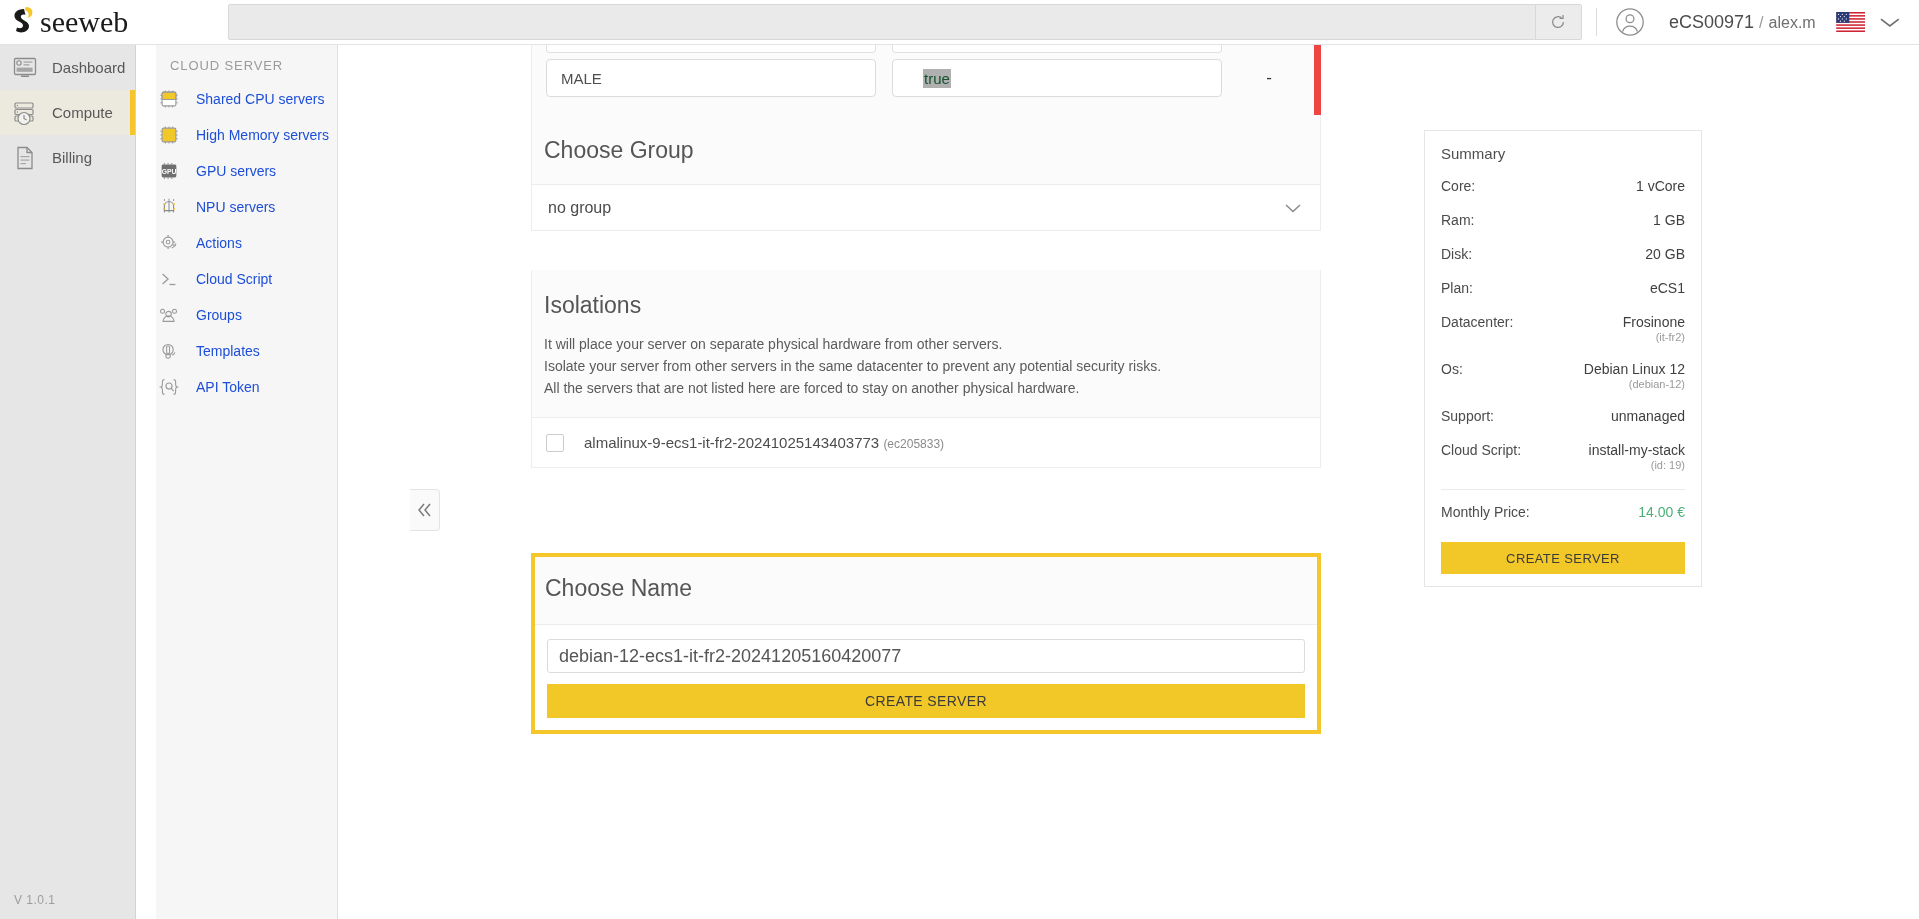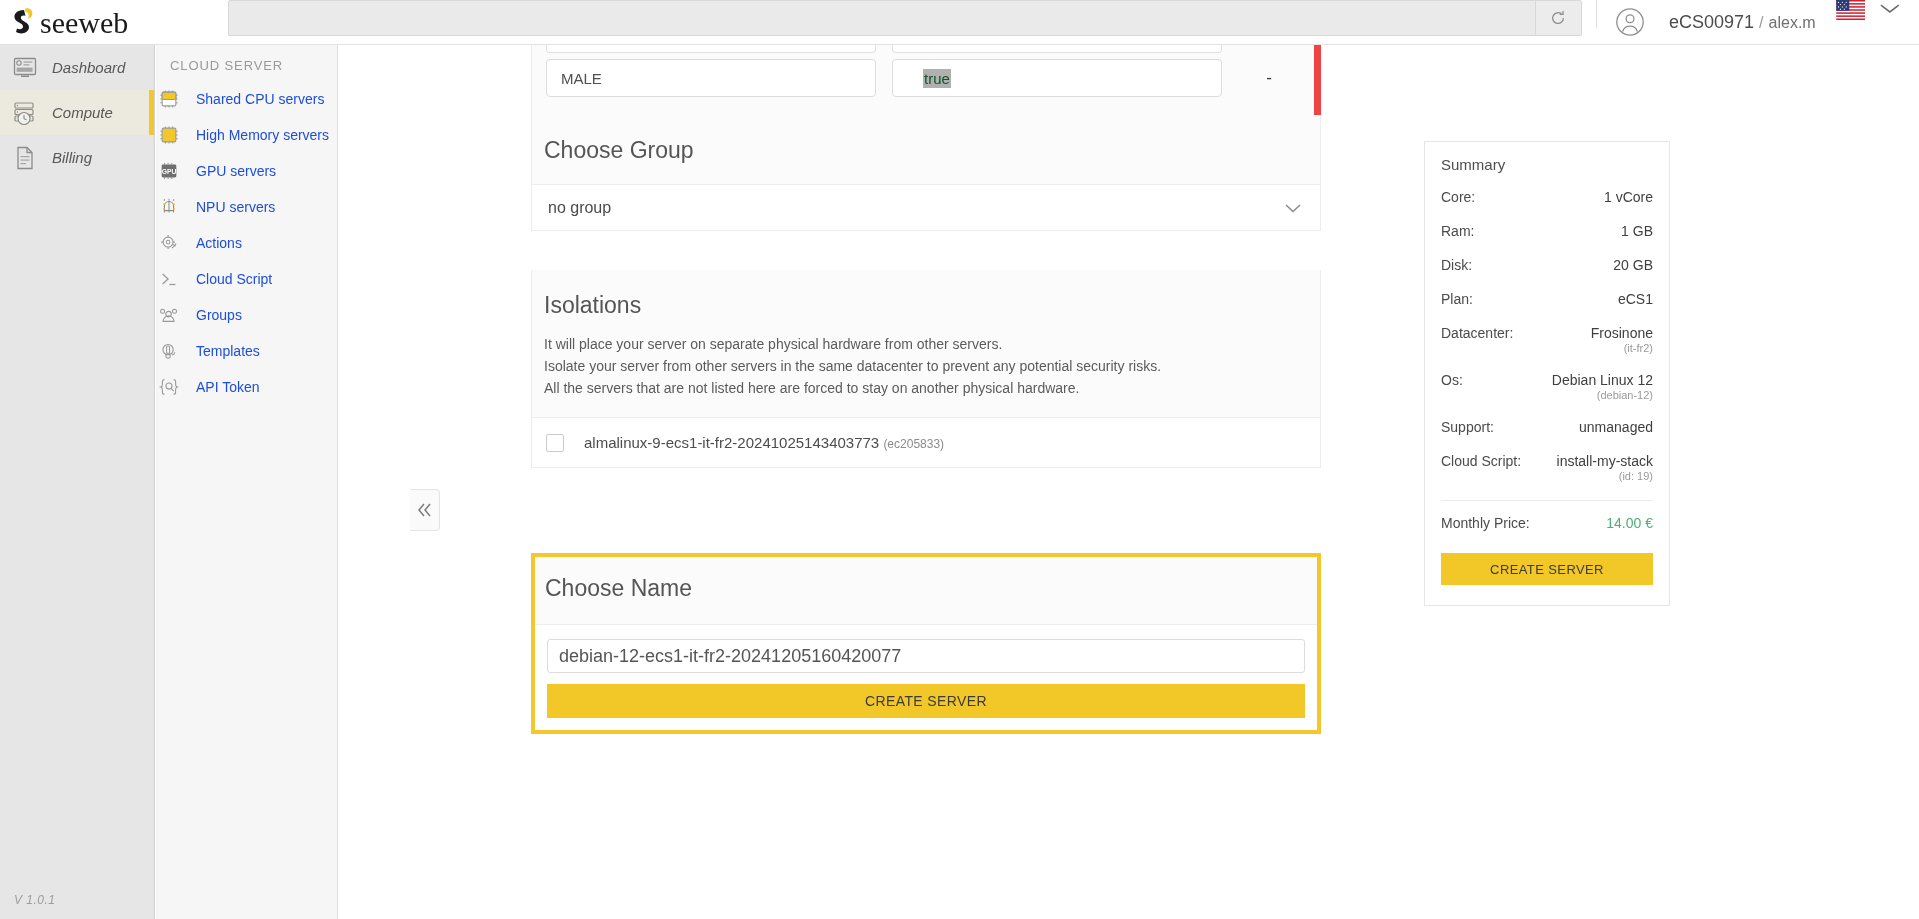--- a/index.html
+++ b/index.html
@@ -10,21 +10,21 @@
     font-family: "Liberation Sans", sans-serif;
     background: #ffffff;
     color: #4a4a4a;
   }
 
   
   .topbar {
     position: absolute; top: 0; left: 0;
     width: 1919px; height: 45px;
     background: #ffffff;
-    display: flex; 
+    display: flex; align-items: center;
     border-bottom: 1px solid #e3e3e3;
     z-index: 30;
   }
   .logo {
     width: 190px; height: 45px;
     display: flex; align-items: center;
     padding-left: 10px;
   }
   .logo svg { display: block; }
 
@@ -66,24 +66,23 @@
   .flag {
     width: 30px; height: 20px;
     margin-left: 20px;
     display: block;
   }
   .caret-down { margin-left: 12px; margin-right: 16px; cursor: pointer; }
 
   
   .sidebar1 {
     position: absolute; top: 45px; left: 0;
-    width: 155px; height: 874px;
+    width: 136px; height: 874px;
     background: #e6e6e6;
     border-right: 1px solid #d3d3d3;
-    font-style: italic;
   }
   .nav1-item {
     height: 45px;
     display: flex; align-items: center;
     padding-left: 12px; gap: 14px;
     font-size: 15px; color: #585858;
     cursor: pointer; position: relative;
   }
   .nav1-item.active {
     background: #eceadf;
@@ -248,25 +247,25 @@
     margin-top: 11px;
     background: #f2c728;
     border: none;
     font-family: "Liberation Sans", sans-serif;
     font-size: 14px; letter-spacing: .4px;
     color: #3b3b3b; cursor: pointer;
   }
 
   
   .summary {
-    position: absolute; left: 1085px; top: 96px;
-    width: 246px;
+    position: absolute; left: 1085px; top: 85px;
+    width: 278px;
     background: #ffffff;
     border: 1px solid #e6e6e6;
-    padding: 14px 16px 20px 16px;
+    padding: 14px 16px 12px 16px;
   }
   .sum-title { font-size: 15px; color: #4e4e4e; margin-bottom: 16px; }
   .sum-row {
     display: flex; justify-content: space-between;
     align-items: flex-start;
     font-size: 14px; color: #4b4b4b;
     margin-bottom: 18px;
   }
   .sum-row .k { color: #4b4b4b; }
   .sum-row .v { text-align: right; color: #3f3f3f; }

